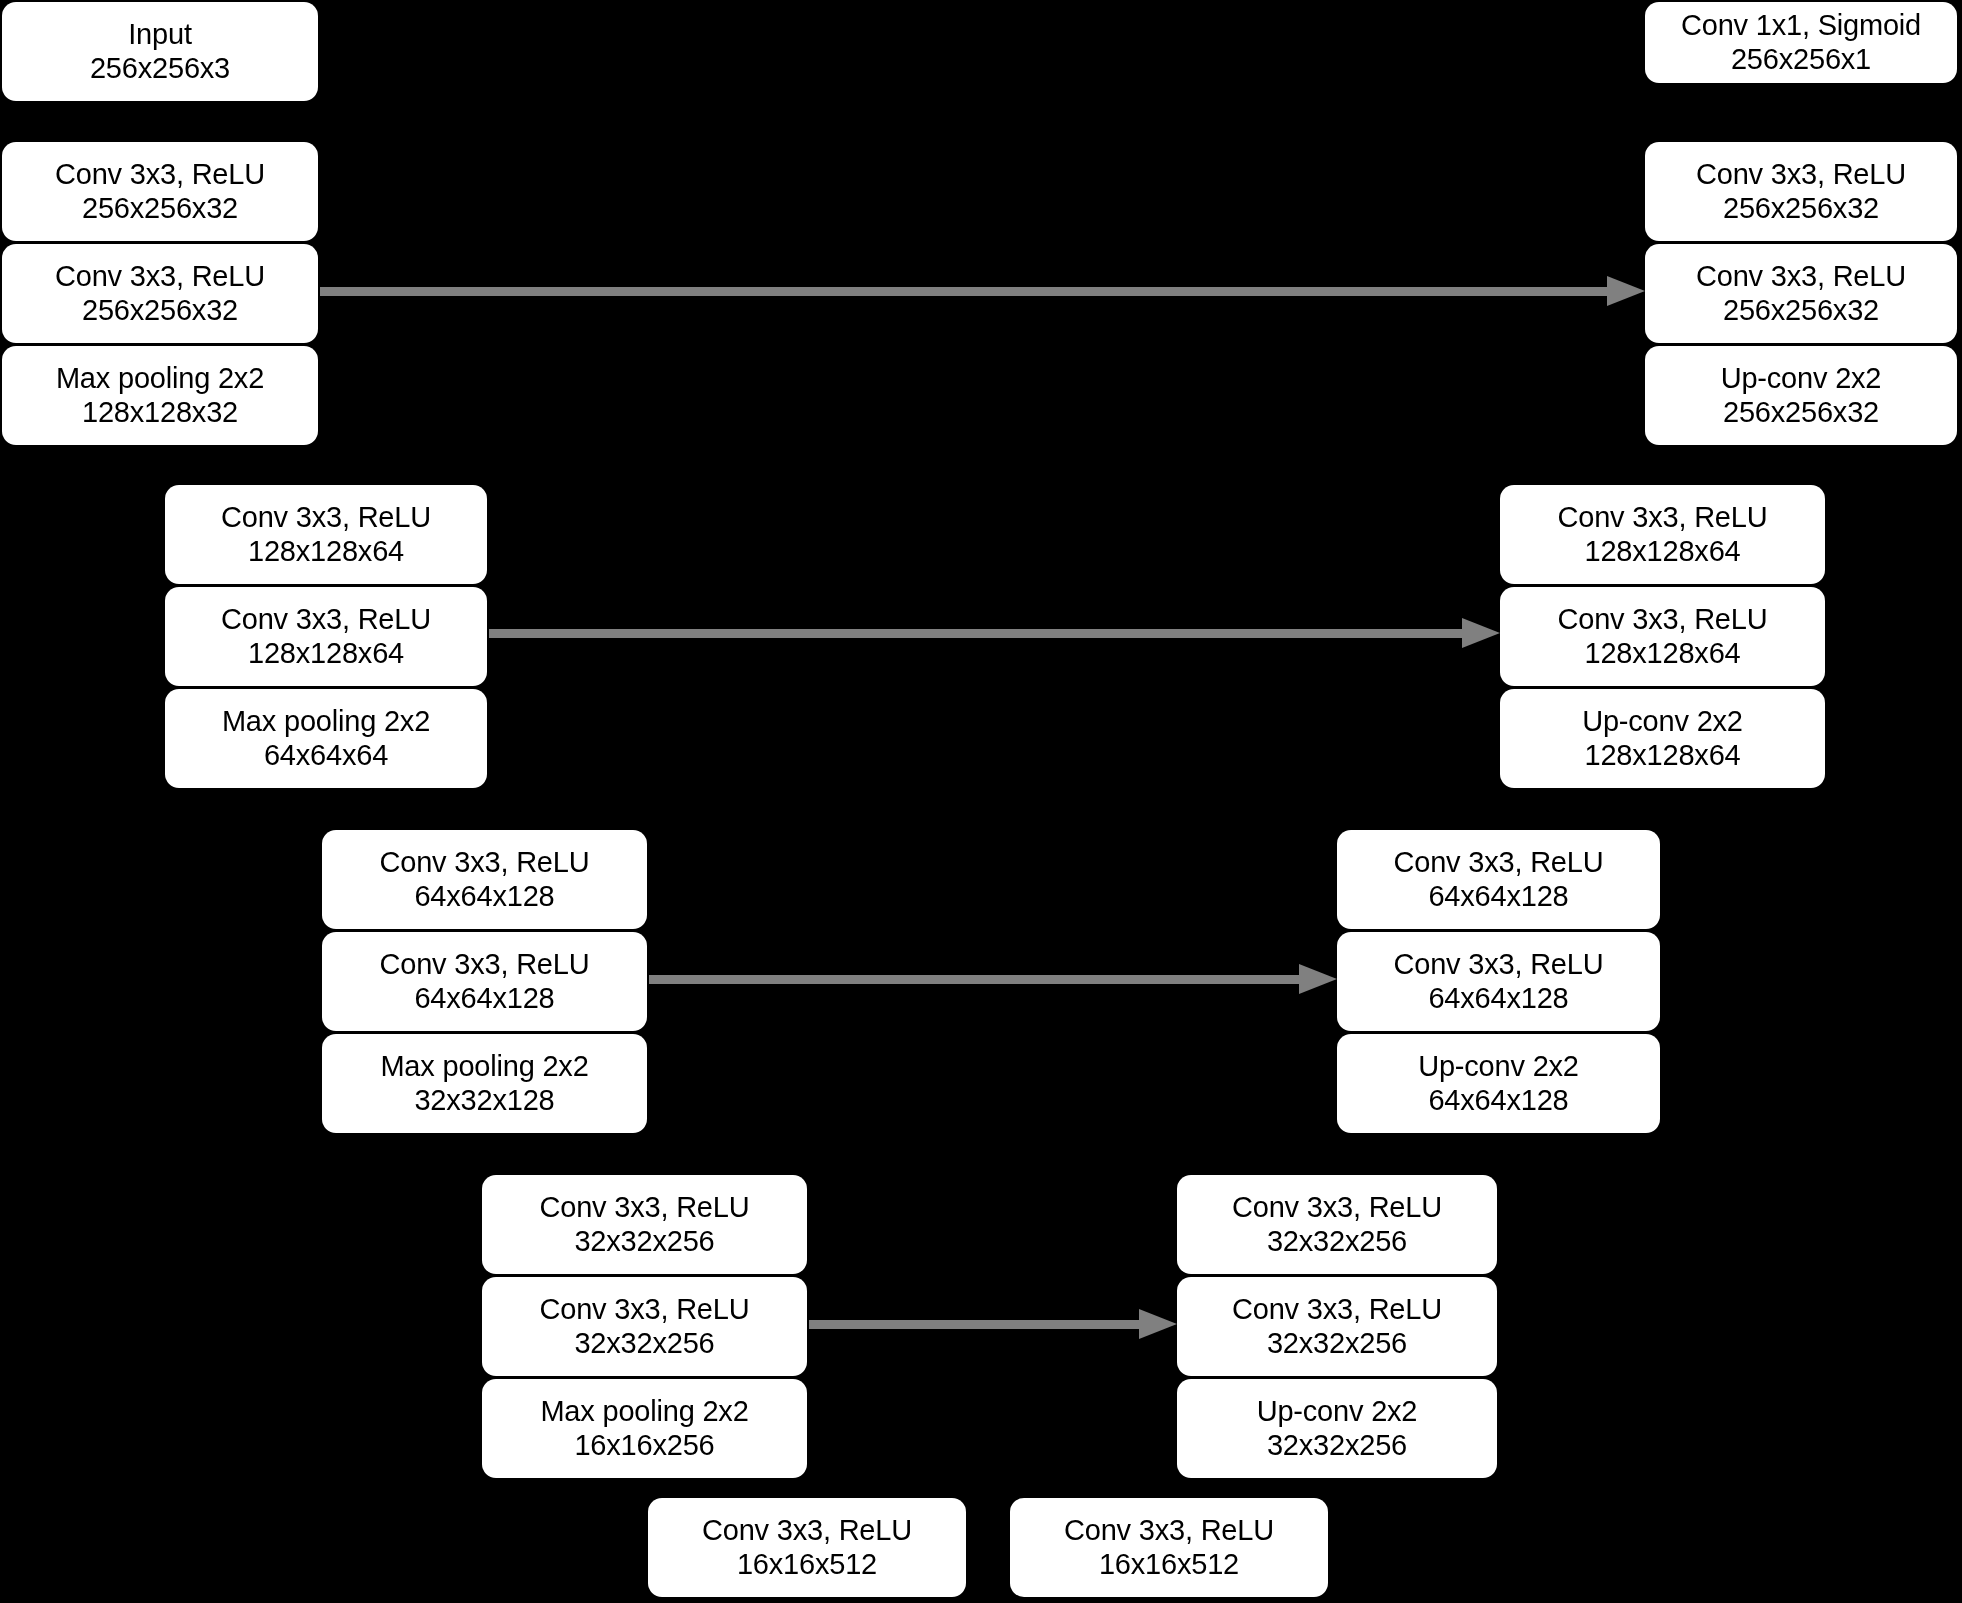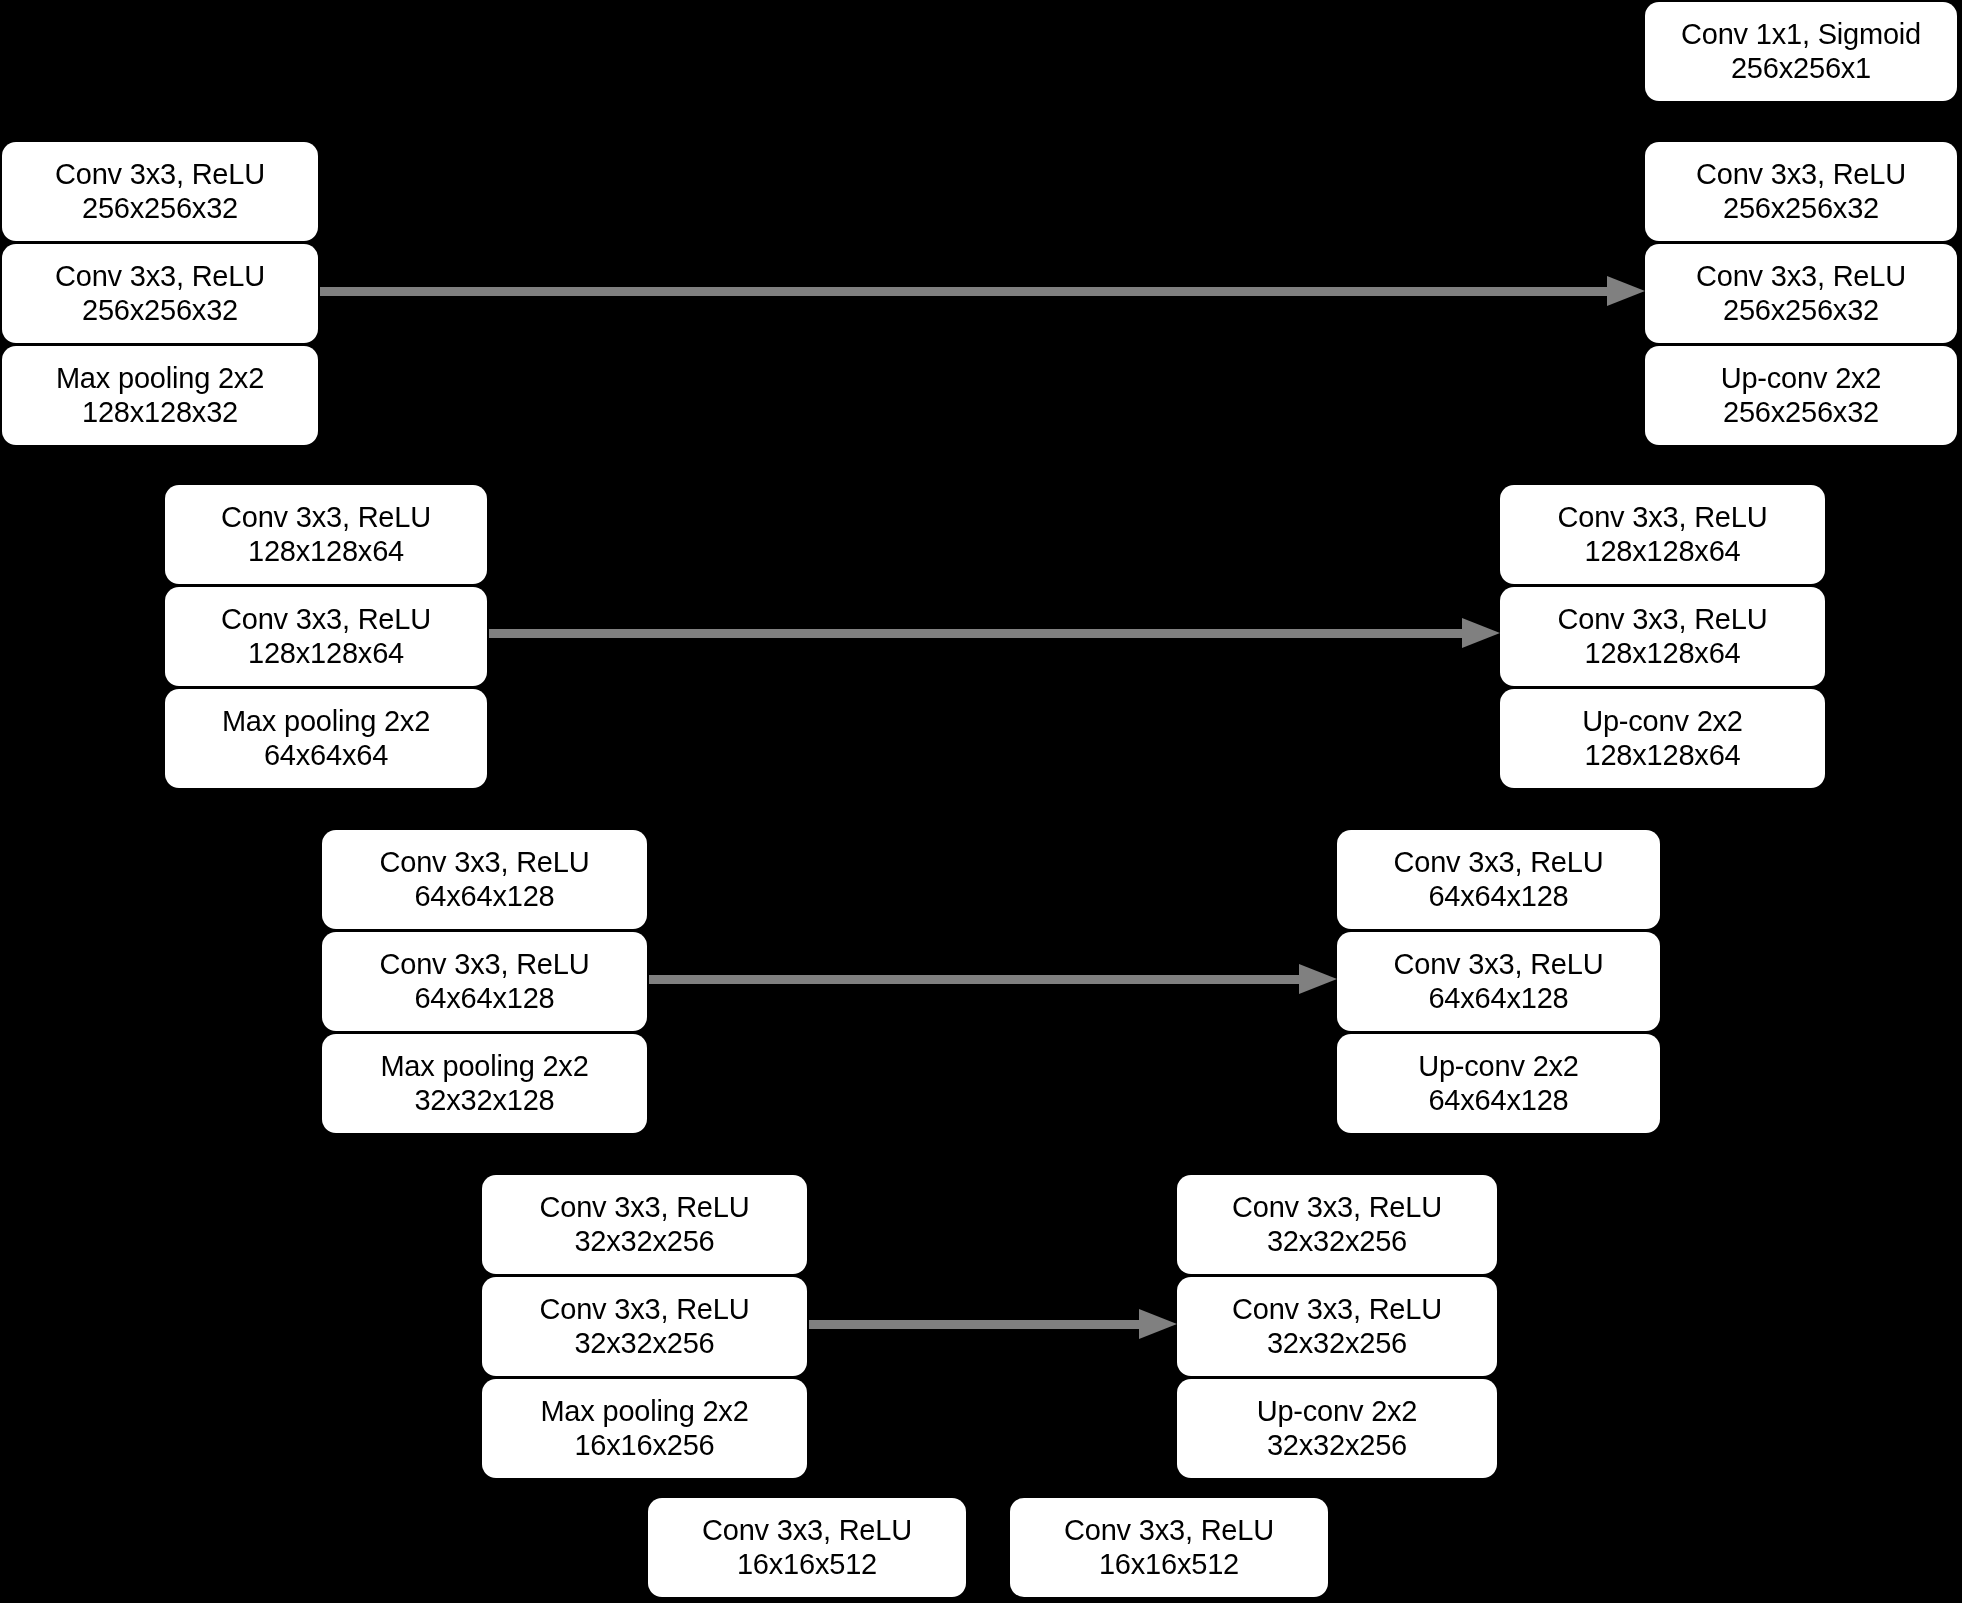--- a/index.html
+++ b/index.html
@@ -54,37 +54,41 @@
     border-top: 15px solid transparent;
     border-bottom: 15px solid transparent;
     border-left: 38px solid #808080;
   }
 </style>
 </head>
 <body>
 
 <div id="canvas">
 
+  <div class="node" style="left:2px;  top:2px;   width:316px; height:99px;">
+    <span class="l1">Input</span>
+    <span class="l2">256x256x3</span>
+  </div>
 
   <div class="node" style="left:2px;  top:142px; width:316px; height:99px;">
     <span class="l1">Conv 3x3, ReLU</span>
     <span class="l2">256x256x32</span>
   </div>
 
   <div class="node" style="left:2px;  top:244px; width:316px; height:99px;">
     <span class="l1">Conv 3x3, ReLU</span>
     <span class="l2">256x256x32</span>
   </div>
 
   <div class="node" style="left:2px;  top:346px; width:316px; height:99px;">
     <span class="l1">Max pooling 2x2</span>
     <span class="l2">128x128x32</span>
   </div>
 
-  <div class="node" style="left:1645px; top:2px;   width:312px; height:99px;">
+  <div class="node" style="left:1645px; top:2px;   width:312px; height:81px;">
     <span class="l1">Conv 1x1, Sigmoid</span>
     <span class="l2">256x256x1</span>
   </div>
 
   <div class="node" style="left:1645px; top:142px; width:312px; height:99px;">
     <span class="l1">Conv 3x3, ReLU</span>
     <span class="l2">256x256x32</span>
   </div>
 
   <div class="node" style="left:1645px; top:244px; width:312px; height:99px;">

